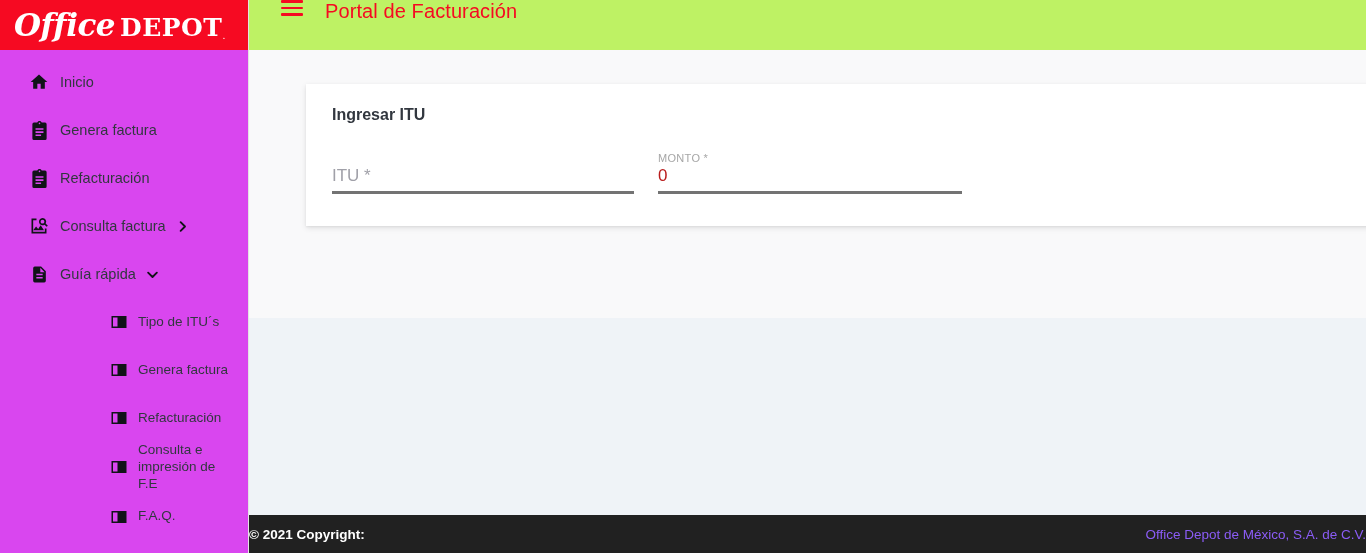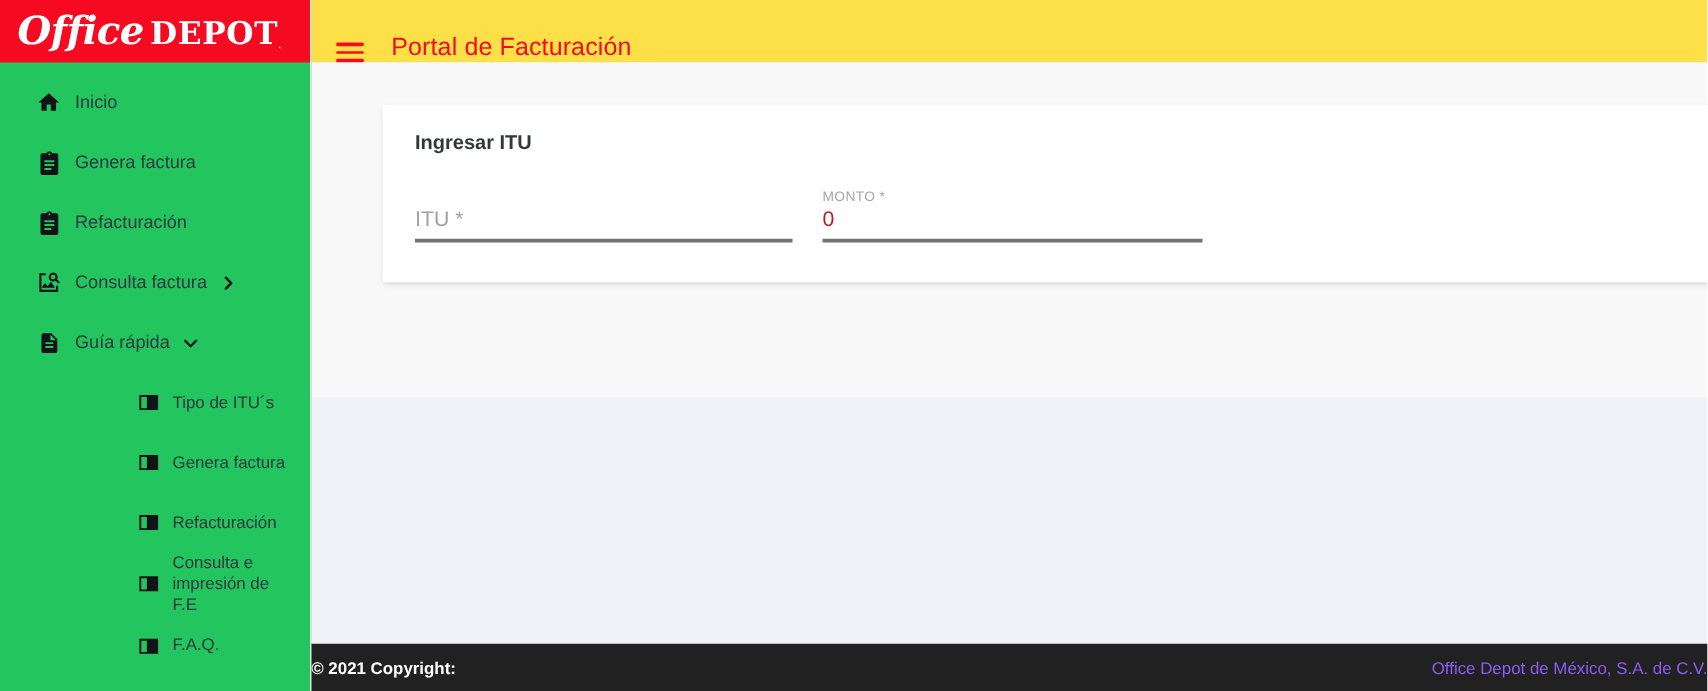--- a/index.html
+++ b/index.html
@@ -15,21 +15,21 @@
     position: relative;
     width: 1366px;
     height: 553px;
     display: flex;
   }
 
   
   .sidebar {
     width: 249px;
     height: 553px;
-    background: #22c55e;
+    background: #d946ef;
     border-right: 1px solid #e3e3e3;
     flex: 0 0 249px;
     position: relative;
     z-index: 5;
     overflow: hidden;
   }
 
   .logo-bar {
     height: 50px;
     background: #f60a22;
@@ -118,24 +118,24 @@
   .main {
     flex: 1 1 auto;
     position: relative;
     height: 553px;
     background: #f9f9fa;
     overflow: hidden;
   }
 
   .topbar {
     height: 50px;
-    background: #fde047;
-    display: flex;
-    align-items: flex-end;
-    padding-left: 20px;
+    background: #bef264;
+    display: flex;
+    align-items: flex-start;
+    padding-left: 32px;
   }
   .hamburger {
     width: 22px;
     height: 16px;
     display: flex;
     flex-direction: column;
     justify-content: space-between;
     cursor: pointer;
     margin-right: 22px;
   }

